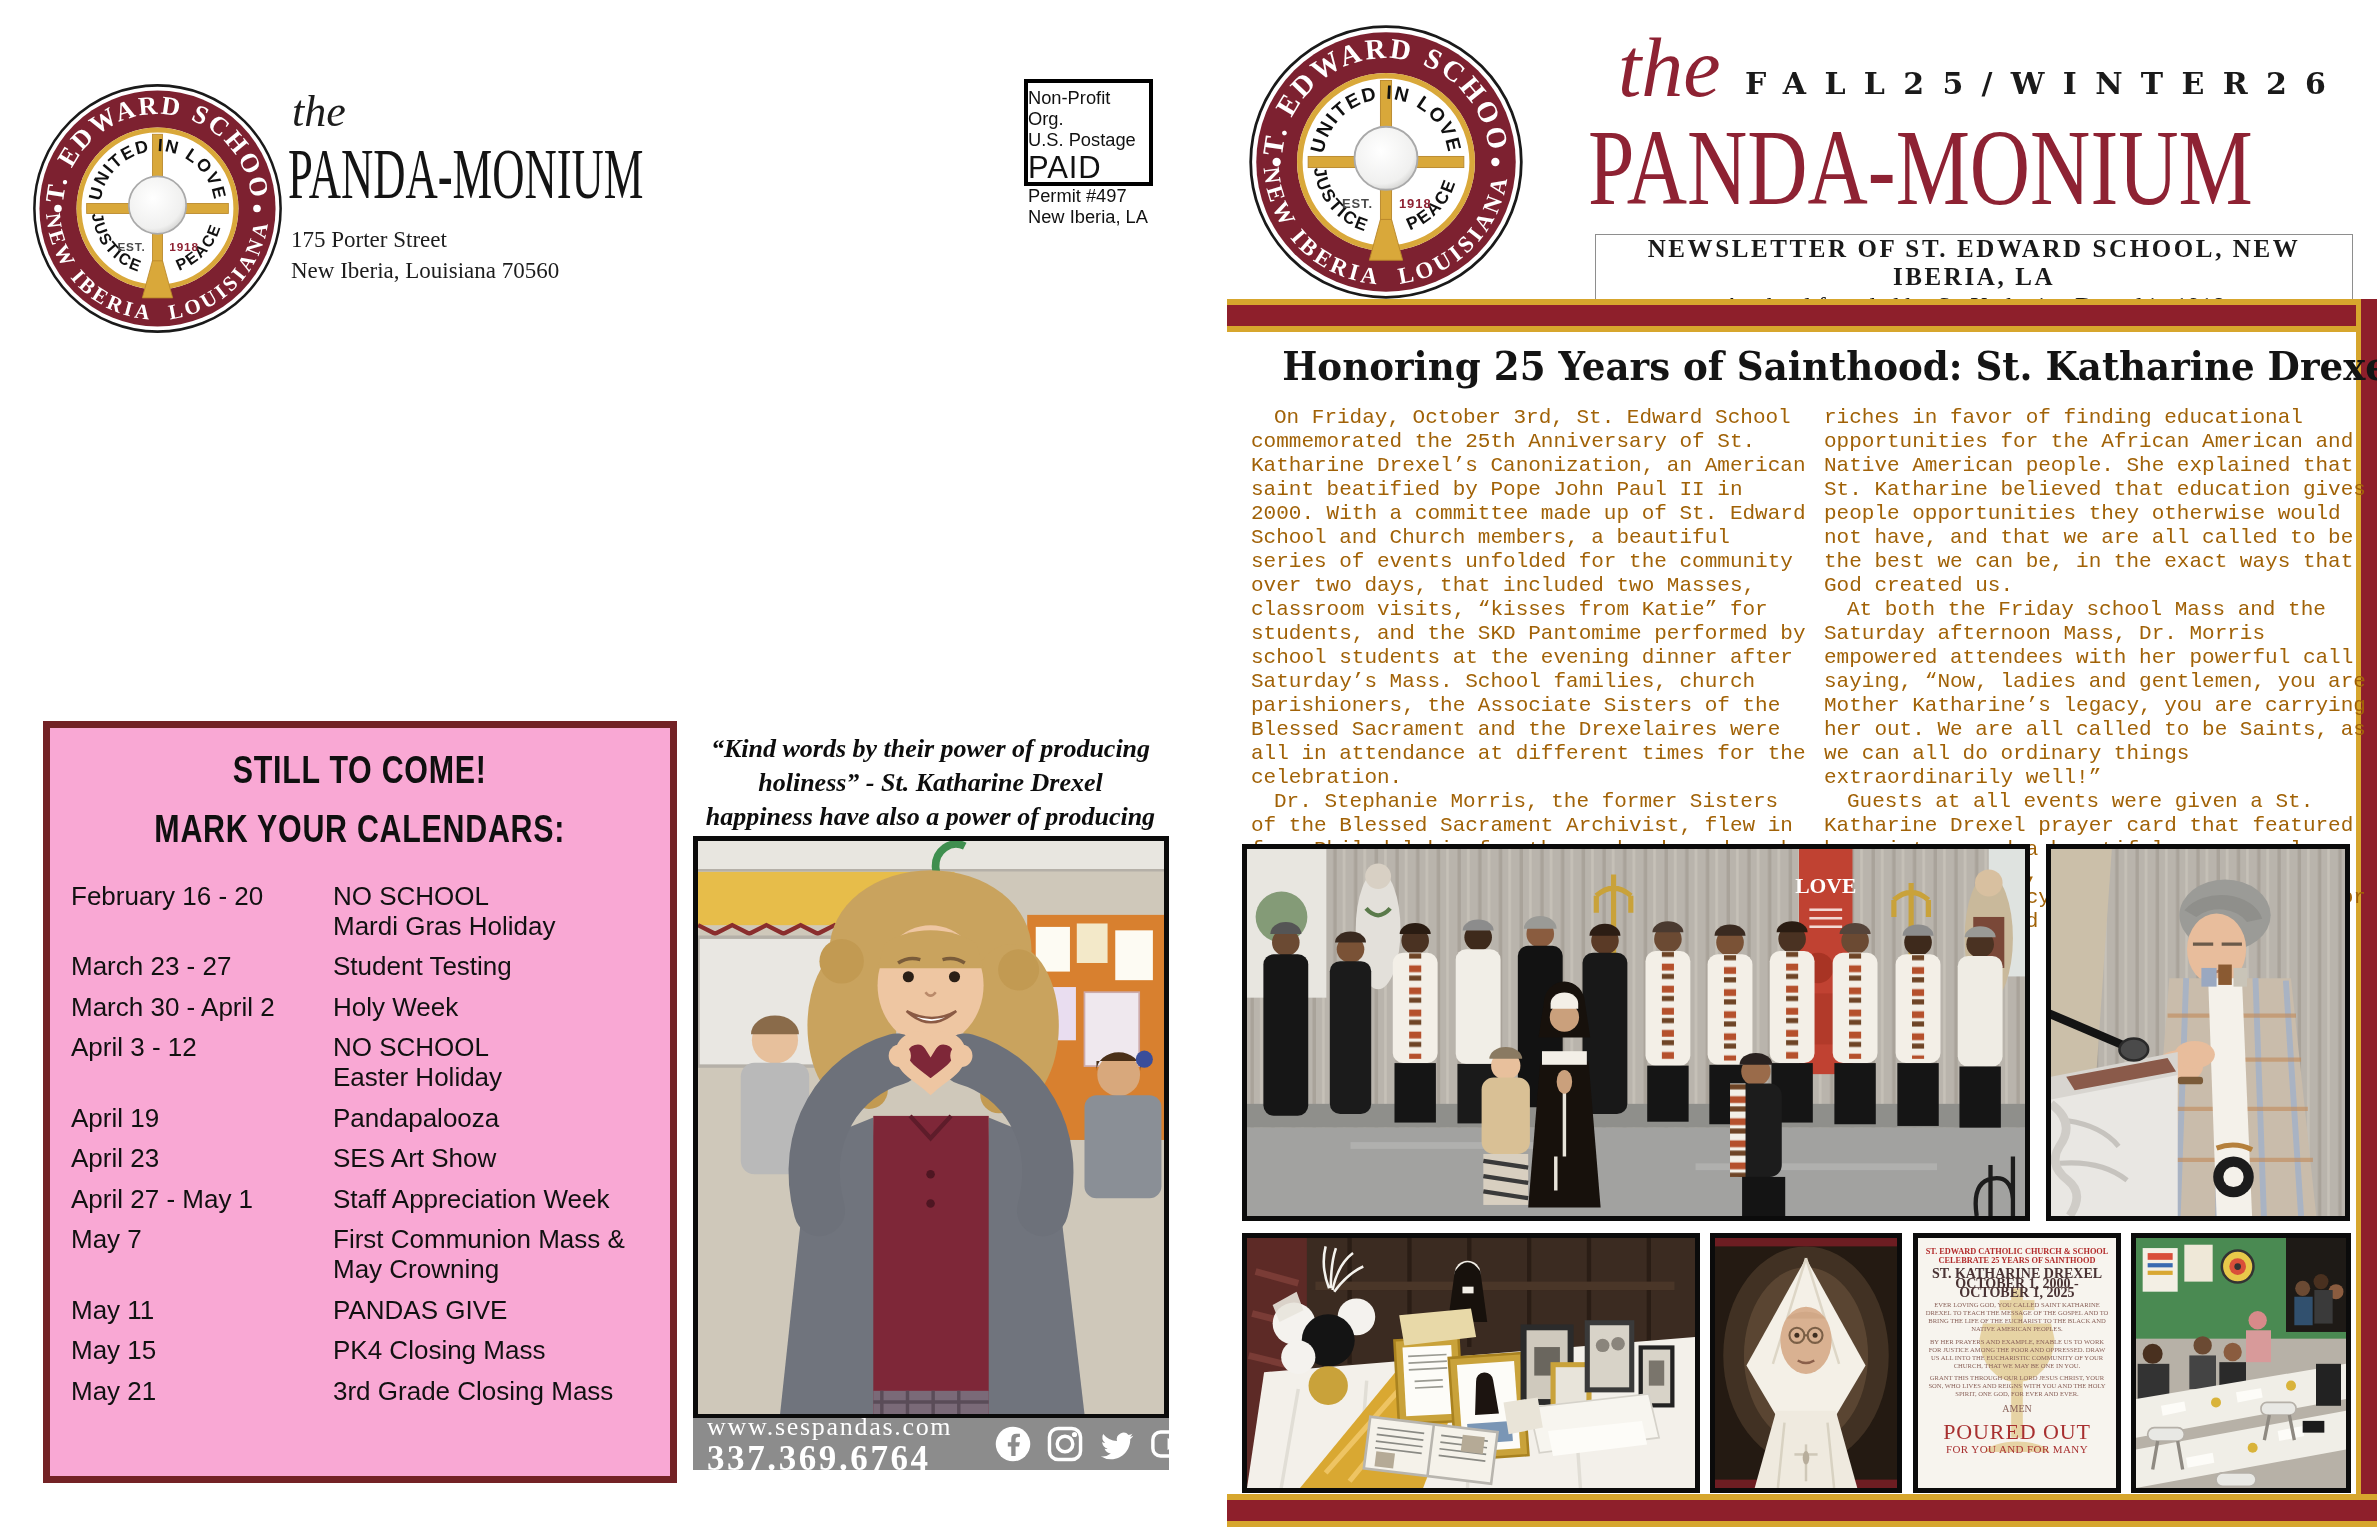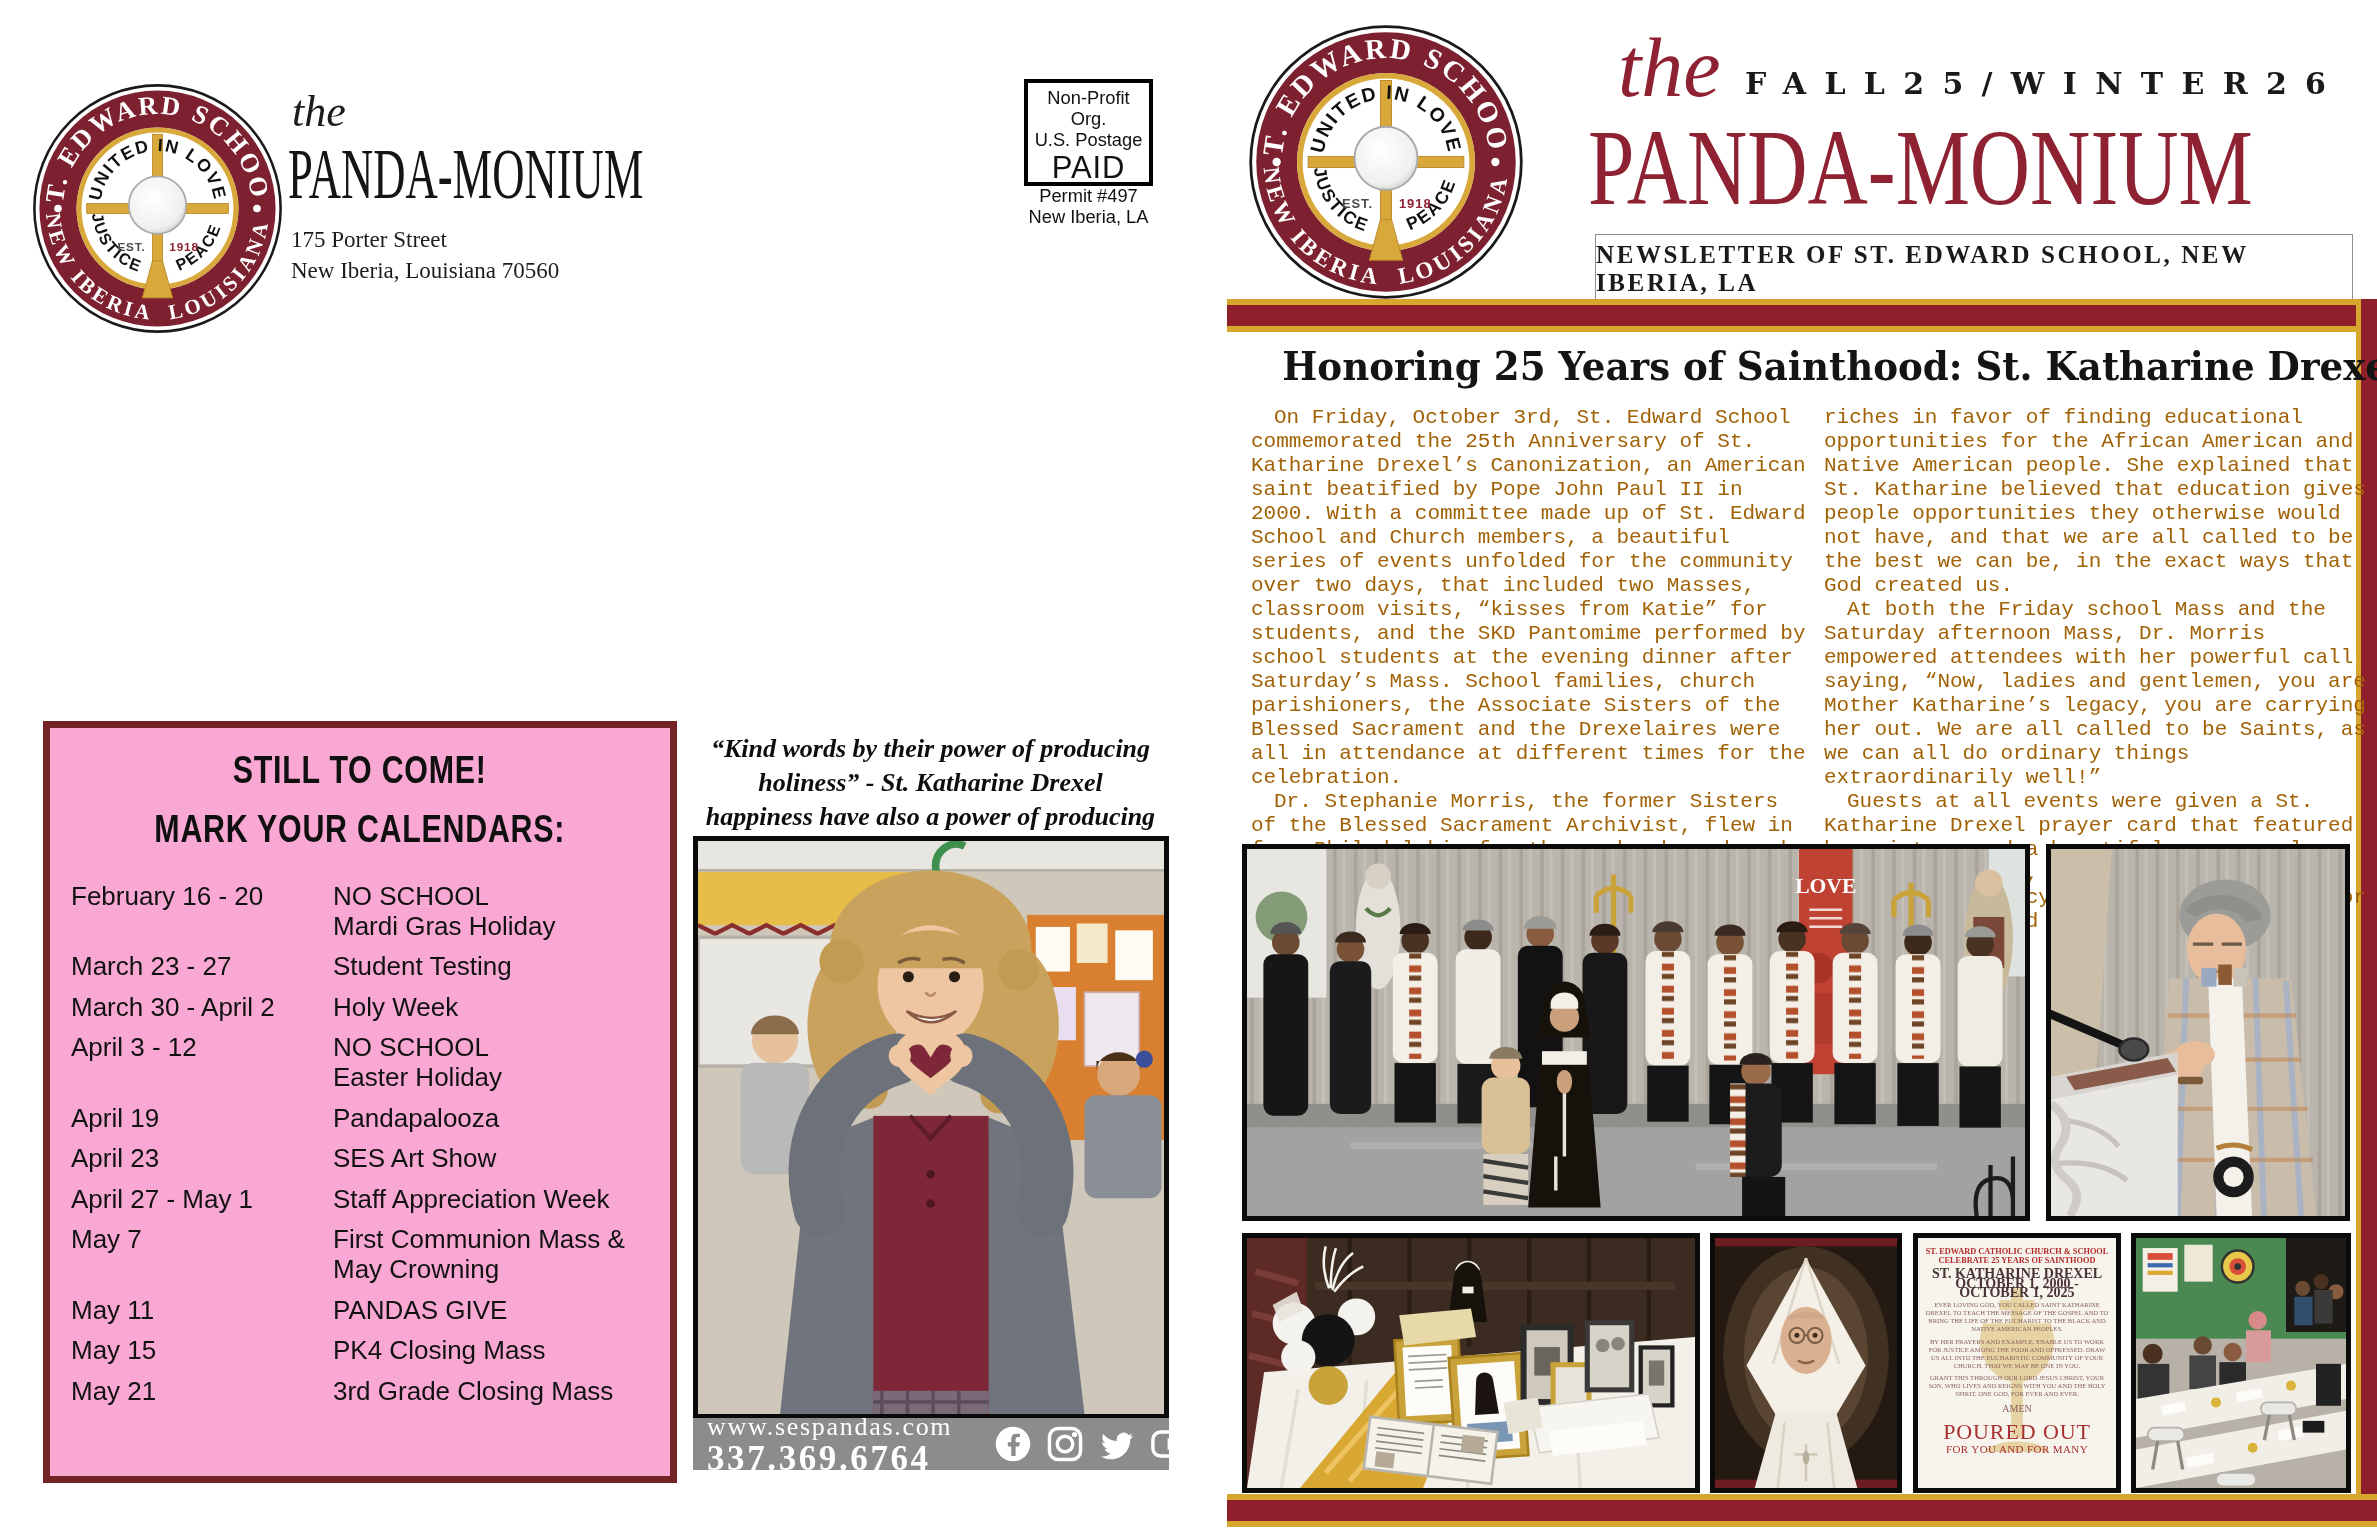--- a/index.html
+++ b/index.html
@@ -4,21 +4,21 @@
 <style>
   html,body{margin:0;padding:0;background:#fff;}
   .canvas{position:relative;width:2377px;height:1535px;background:#ffffff;overflow:hidden;
           font-family:"Liberation Sans",sans-serif;color:#161616;}
   .abs{position:absolute;}
   
   .the-left{font-family:"Liberation Serif",serif;font-style:italic;font-size:44px;color:#1c1c1c;}
   .title-left{font-family:"Liberation Serif",serif;font-size:72px;color:#141414;white-space:nowrap;}
   .title-left .sq{display:inline-block;transform:scaleX(.62);transform-origin:left;}
   .addr{font-family:"Liberation Serif",serif;font-size:23px;line-height:31px;color:#1c1c1c;}
-  .stamp{border:4.4px solid #000;background:#fff;text-align:center;box-sizing:border-box;
+  .stamp{border:4.4px solid #000;background:#fff;box-sizing:border-box;
          font-size:18.3px;line-height:21px;padding-top:4.4px;color:#111;}
   .stamp .paid{font-size:31px;line-height:35px;letter-spacing:0.9px;}
   
   .calbox{background:#f9a8d4;border:7.9px solid #732225;box-sizing:border-box;}
   .caltitle{font-weight:800;font-size:38px;text-align:center;color:#101010;letter-spacing:0.9px;white-space:nowrap;}
   .caltitle .sq{display:inline-block;transform:scaleX(.8);transform-origin:center;}
   .cal-rows{margin:30px 8.7px 0 21px;}
   .cal-row{display:flex;margin-bottom:10.5px;font-size:26px;line-height:30px;color:#111;}
   .cal-date{width:262px;flex:0 0 262px;}
   .cal-event{flex:1;}
@@ -31,21 +31,21 @@
   .lf-text{font-family:"Liberation Serif",serif;}
   .lf-site{font-size:26px;letter-spacing:1.7px;line-height:28px;}
   .lf-phone{font-size:35px;font-weight:bold;letter-spacing:2.6px;line-height:35px;}
   .lf-div{width:2.6px;height:45px;background:#fff;margin:0 19px 0 23px;}
   .lf-icons{display:flex;gap:14px;align-items:center;}
   
   .the-right{font-family:"Liberation Serif",serif;font-style:italic;font-size:84px;color:#8e2233;}
   .season{font-family:"DejaVu Serif",serif;font-weight:bold;font-size:30px;letter-spacing:18.3px;color:#1a1a1a;white-space:nowrap;}
   .title-right{font-family:"Liberation Serif",serif;font-size:107px;color:#8e2233;white-space:nowrap;}
   .title-right .sq{display:inline-block;transform:scaleX(.78);transform-origin:left;}
-  .subbox{border:1.7px solid #8e8e8e;box-sizing:border-box;padding-top:6px;background:#fff;}
+  .subbox{border:1.7px solid #8e8e8e;text-align:center;box-sizing:border-box;padding-top:0;background:#fff;}
   .sub1{font-family:"Liberation Serif",serif;font-weight:bold;font-size:25px;letter-spacing:2.6px;color:#1a1a1a;}
   .sub2{font-family:"Liberation Serif",serif;font-size:25px;color:#1a1a1a;margin-top:1.7px;}
   .stripe{background:linear-gradient(to bottom,#d7a62d 0 6.1px,#8e1f2b 6.1px 27px,#d7a62d 27px 33px);}
   .stripe-v{background:linear-gradient(to right,#d7a62d 0 5.2px,#8e1f2b 5.2px 22px);}
   .headline{font-family:"DejaVu Serif",serif;font-weight:bold;font-size:40px;color:#141414;text-align:center;white-space:nowrap;}
   .headline .sq{display:inline-block;transform:scaleX(.93);transform-origin:center;}
   .artcol{font-size:21px;line-height:24px;color:#a16207;text-align:left;font-family:Liberation Mono, monospace;}
   .artcol p{margin:0;text-indent:23px;}
   .artcol p.noind{text-indent:0;}
   

